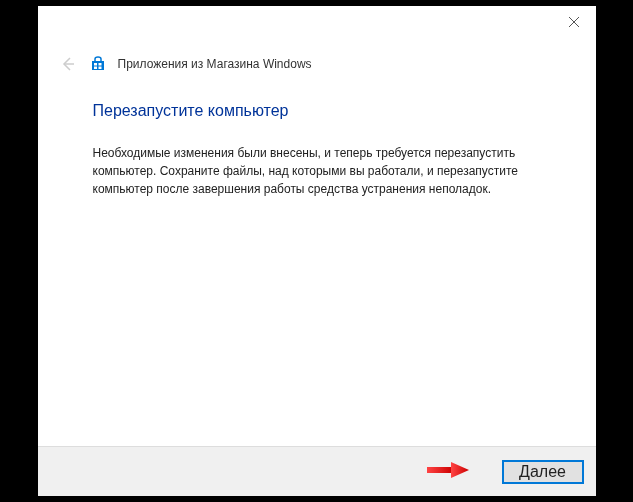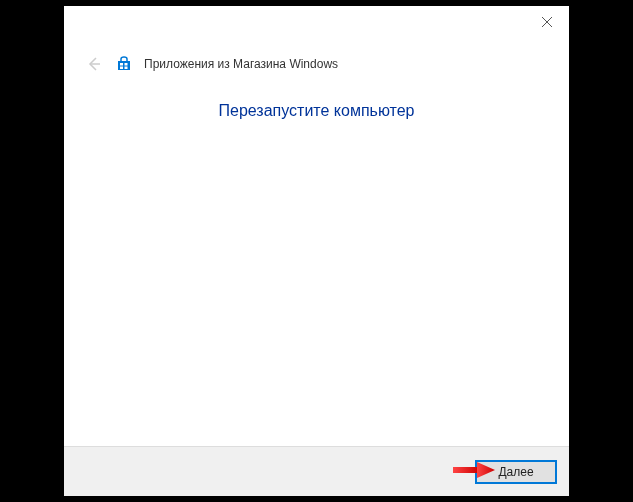--- a/index.html
+++ b/index.html
@@ -10,21 +10,21 @@
     body {
       width: 633px;
       height: 502px;
       background: #000;
       font-family: "Segoe UI", Tahoma, sans-serif;
       display: flex;
       align-items: center;
       justify-content: center;
     }
     .window {
-      width: 505px;
+      width: 558px;
       height: 490px;
       background: #fff;
       position: relative;
       display: flex;
       flex-direction: column;
     }
     .titlebar {
       height: 32px;
       display: flex;
       justify-content: flex-end;
@@ -79,21 +79,20 @@
     }
     .content {
       flex: 1;
       padding: 20px 55px 20px 55px;
     }
     .heading {
       color: #003399;
       font-size: 16px;
       font-weight: normal;
       margin-bottom: 24px;
-      text-align: center;
     }
     .body-text {
       font-size: 12px;
       color: #222;
       line-height: 1.5;
     }
     .footer {
       height: 50px;
       background: #f0f0f0;
       border-top: 1px solid #ddd;
@@ -102,21 +101,21 @@
       align-items: center;
       padding-right: 12px;
       gap: 8px;
       position: relative;
     }
     .btn {
       min-width: 82px;
       height: 24px;
       background: #e1e1e1;
       border: 1px solid #adadad;
-      font-size: 12px;
+      font-size: 16px;
       color: #222;
       cursor: pointer;
       font-family: inherit;
     }
     .btn-primary {
       border: 2px solid #0078d7;
       background: #e1e1e1;
     }
     .arrow-annotation {
       position: absolute;
@@ -158,20 +157,21 @@
         <rect x="9.5" y="8" width="3" height="2.5" fill="#fff"></rect>
         <rect x="5" y="11.5" width="3" height="2.5" fill="#fff"></rect>
         <rect x="9.5" y="11.5" width="3" height="2.5" fill="#fff"></rect>
       </svg>
     </div>
     <span class="header-title">Приложения из Магазина Windows</span>
   </div>
 
   <div class="content">
     <h2 class="heading">Перезапустите компьютер</h2>
+    <p class="body-text">Необходимые изменения были внесены, и теперь требуется перезапустить компьютер. Сохраните файлы, над которыми вы работали, и перезапустите компьютер после завершения работы средства устранения неполадок.</p>
   </div>
 
   <div class="footer">
     <div class="arrow-annotation">
       <svg viewBox="0 0 44 20">
         <defs>
           <linearGradient id="ag" x1="0%" y1="0%" x2="100%" y2="0%">
             <stop offset="0%" stop-color="#ff4444"></stop>
             <stop offset="100%" stop-color="#cc0000"></stop>
           </linearGradient>

